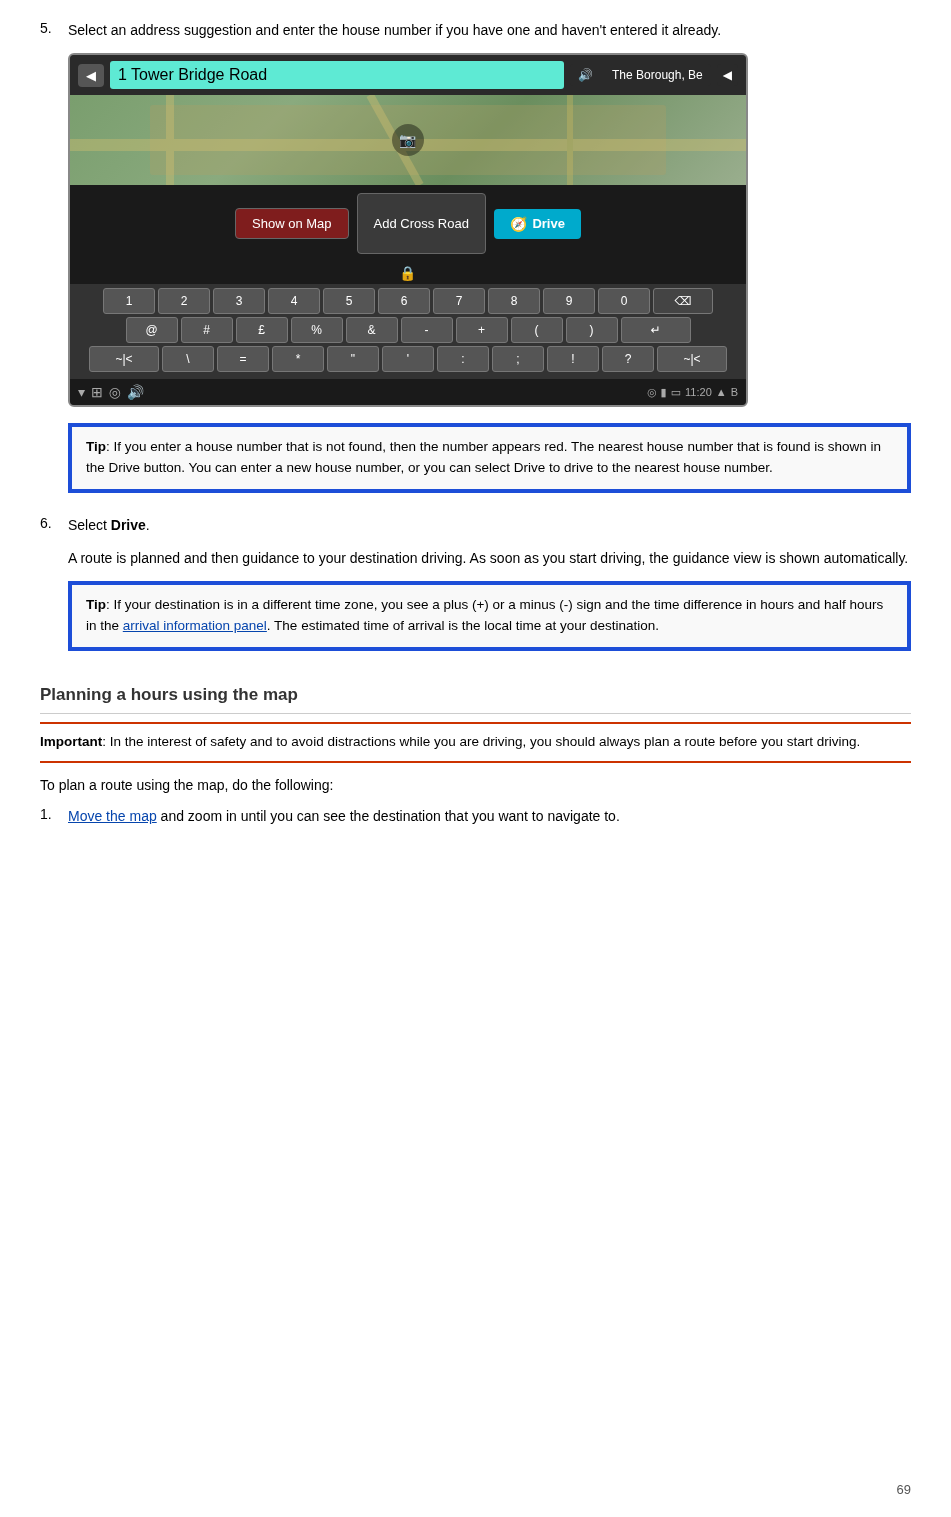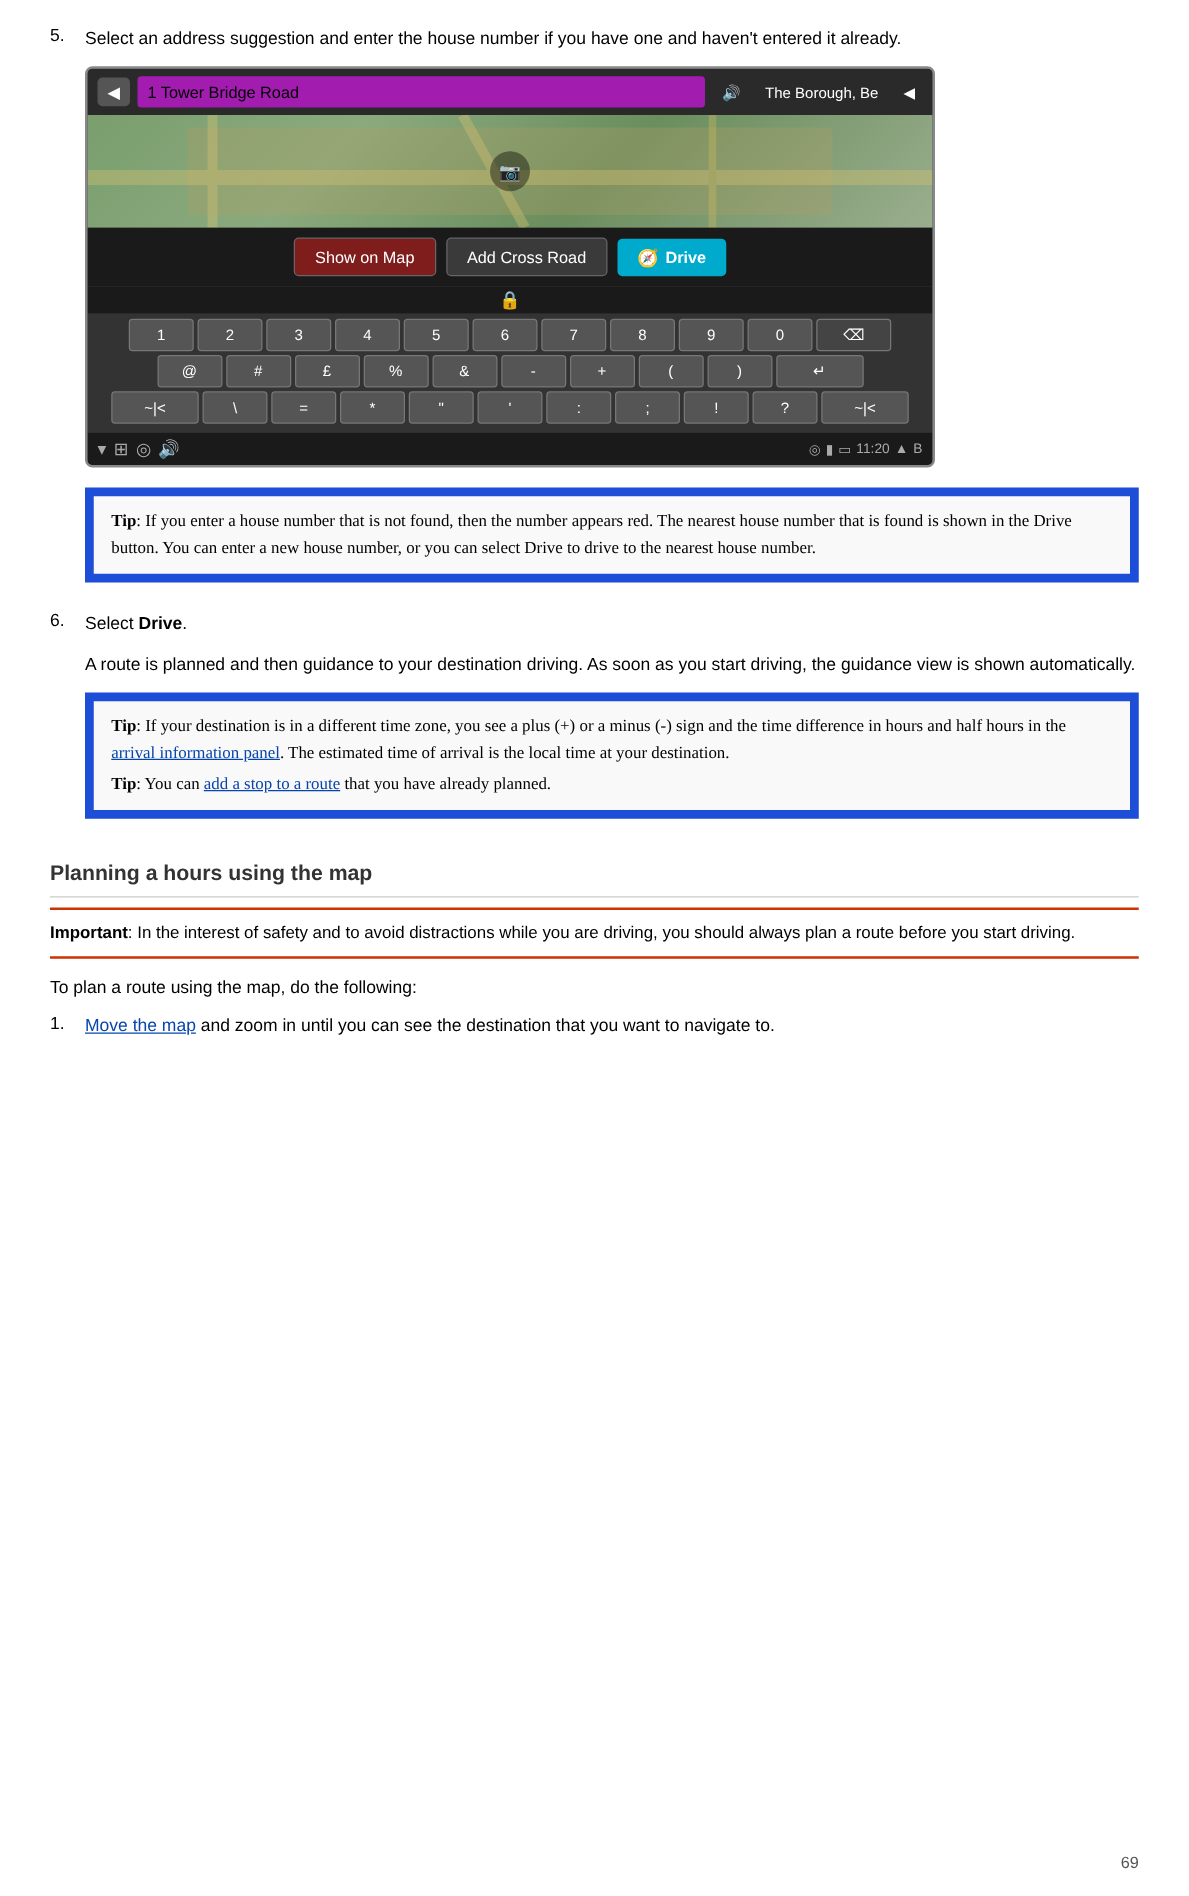--- a/index.html
+++ b/index.html
@@ -59,24 +59,24 @@
       background: #555;
       border-radius: 4px;
       padding: 4px 8px;
       color: #fff;
       font-size: 13px;
       cursor: pointer;
     }
 
     .device-address-input {
       flex: 1;
-      background: #a21caf;
+      background: #5eead4;
       border-radius: 3px;
       padding: 5px 8px;
-      font-size: 13px;
+      font-size: 16px;
       color: #000;
     }
 
     .device-nav-btn {
       background: #2a2a2a;
       border-radius: 4px;
       padding: 4px 6px;
       color: #fff;
       font-size: 12px;
     }
@@ -128,21 +128,21 @@
       padding: 7px 16px;
       color: #fff;
       font-size: 13px;
       cursor: pointer;
     }
 
     .btn-add-cross {
       background: #3a3a3a;
       border: 1px solid #666;
       border-radius: 4px;
-      padding: 7px 16px;
+      padding: 22px 16px;
       color: #fff;
       font-size: 13px;
       cursor: pointer;
     }
 
     .btn-drive {
       background: #00aacc;
       border: none;
       border-radius: 4px;
       padding: 7px 16px;
@@ -225,27 +225,26 @@
     .bottom-status {
       display: flex;
       align-items: center;
       gap: 4px;
       font-size: 11px;
       color: #aaa;
     }
 
     
     .tip-box {
-      border: 7px solid #1d4ed8;
+      border: 4px solid #1d4ed8;
       background: #f9f9f9;
       padding: 10px 14px;
       margin: 12px 0;
       font-size: 13.5px;
       line-height: 1.55;
-      font-family: Liberation Serif, serif;
     }
 
     .tip-box p {
       margin-bottom: 4px;
     }
 
     .tip-box p:last-child {
       margin-bottom: 0;
     }
 
@@ -412,23 +411,20 @@
     <div class="step-content">
       <p class="step-text">
         <span>Select </span><span class="bold">Drive</span><span>.</span>
       </p>
       <p class="step-text">A route is planned and then guidance to your destination driving. As soon as you start driving, the guidance view is shown automatically.</p>
 
       <div class="tip-box">
         <p>
           <span class="bold">Tip</span><span>: If your destination is in a different time zone, you see a plus (+) or a minus (-) sign and the time difference in hours and half hours in the </span><span class="link">arrival information panel</span><span>. The estimated time of arrival is the local time at your destination.</span>
         </p>
-        <p>
-          <span class="bold">Tip</span><span>: You can </span><span class="link">add a stop to a route</span><span> that you have already planned.</span>
-        </p>
       </div>
     </div>
   </div>
 </div>
 
 <h2 class="section-heading">Planning a hours using the map</h2>
 <hr class="hr-line">
 
 <div class="important-bar">
   <span class="bold">Important</span><span>: In the interest of safety and to avoid distractions while you are driving, you should always plan a route before you start driving.</span>

